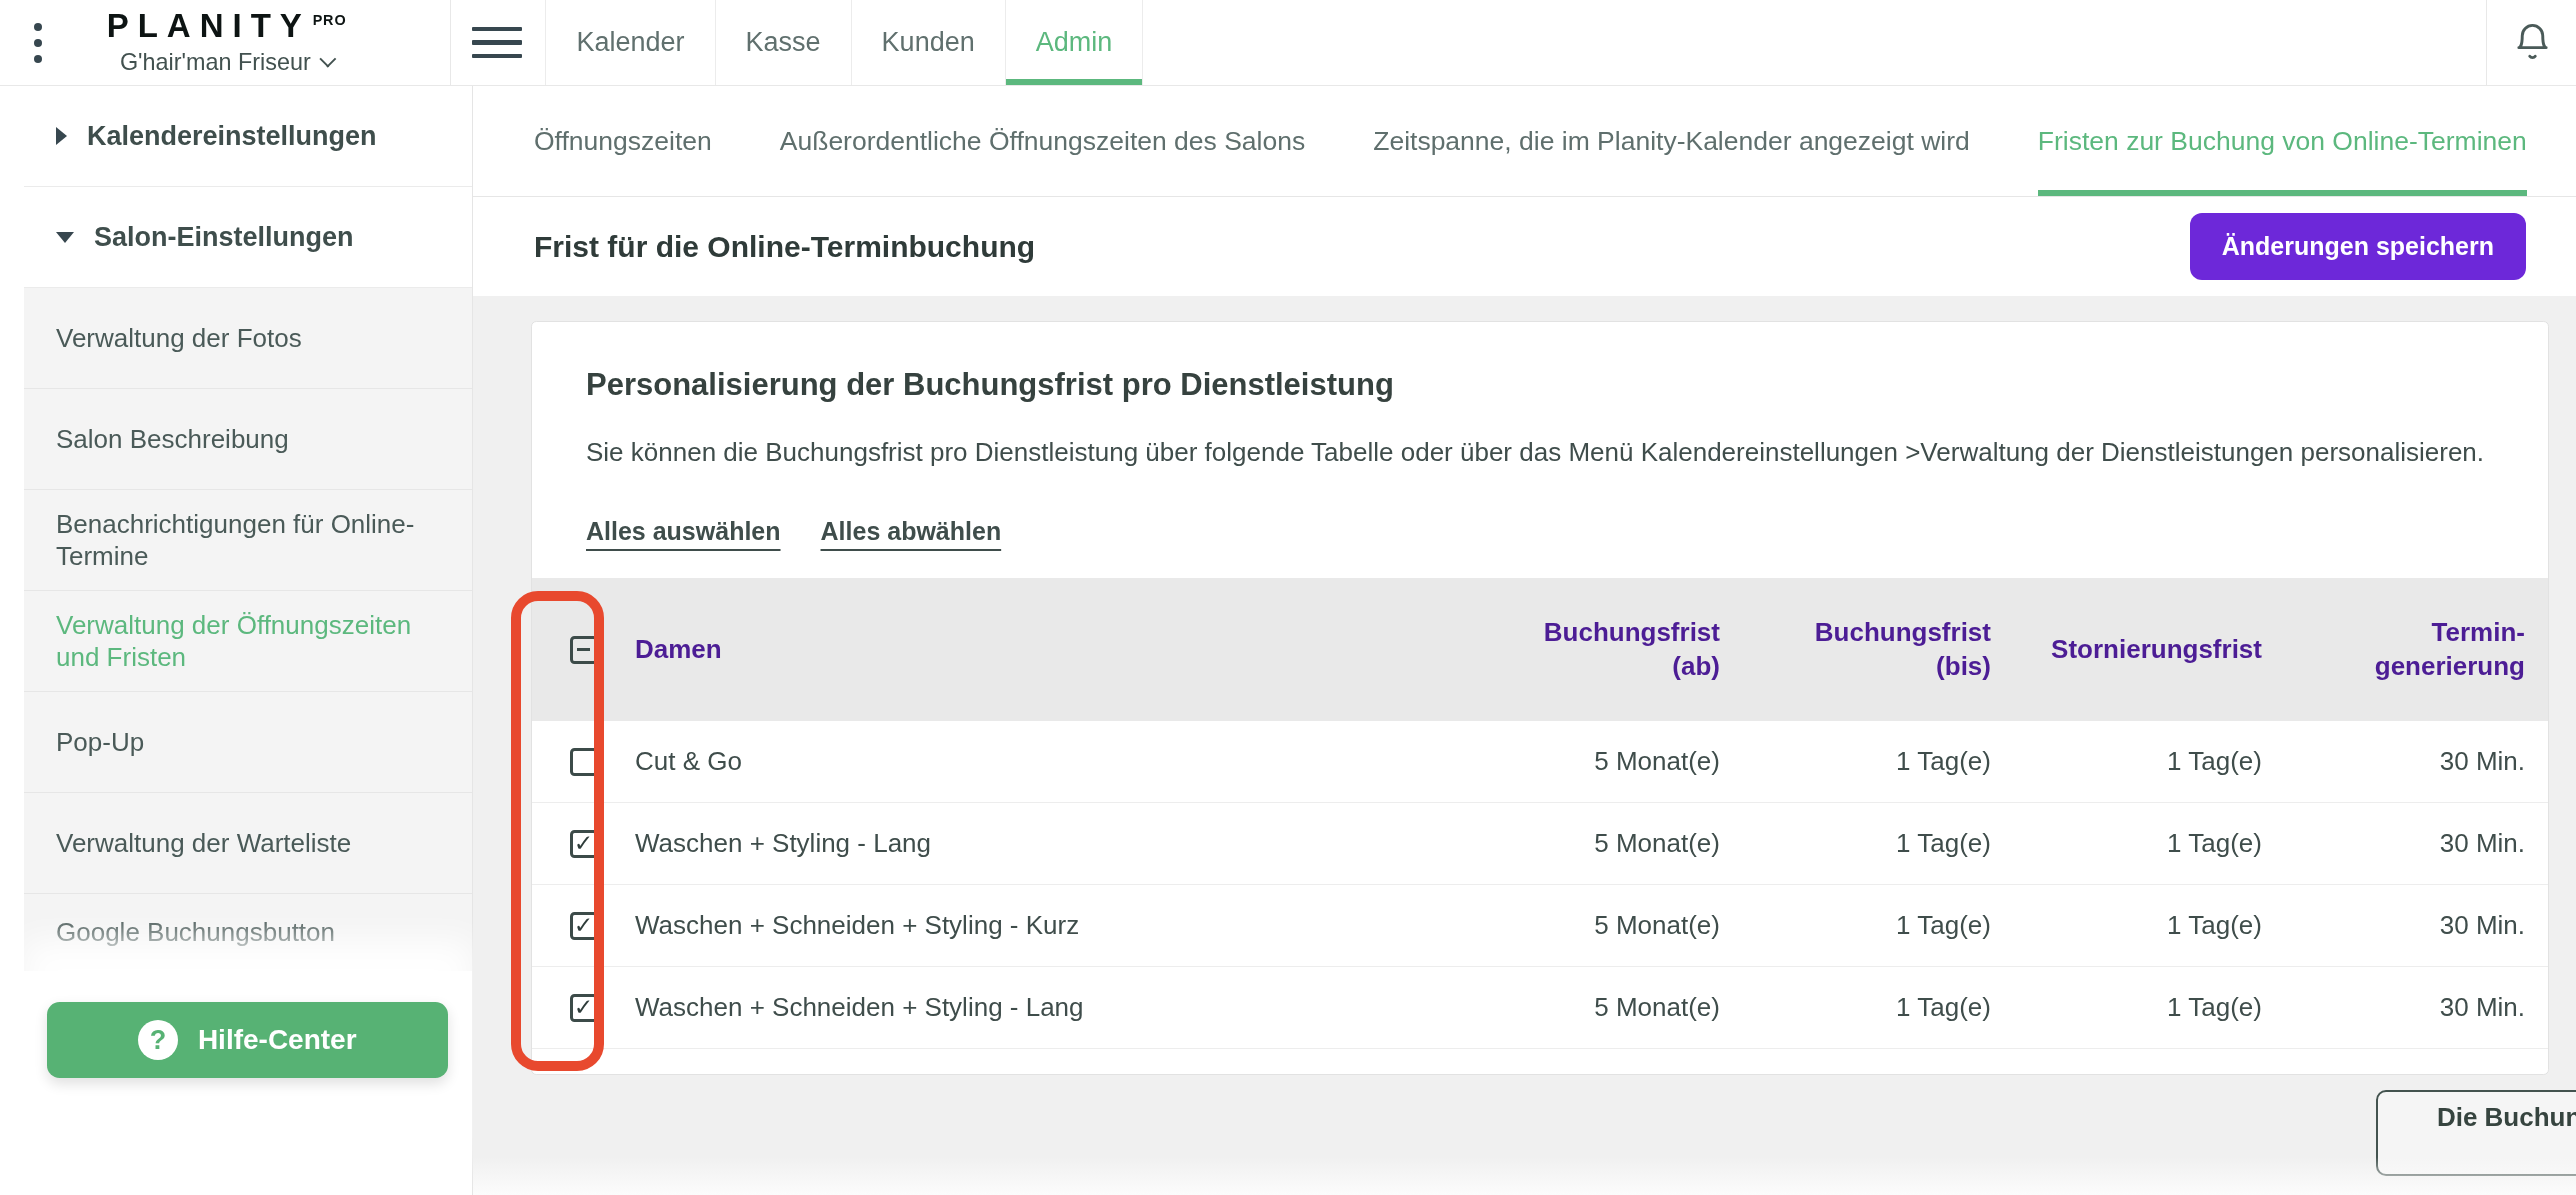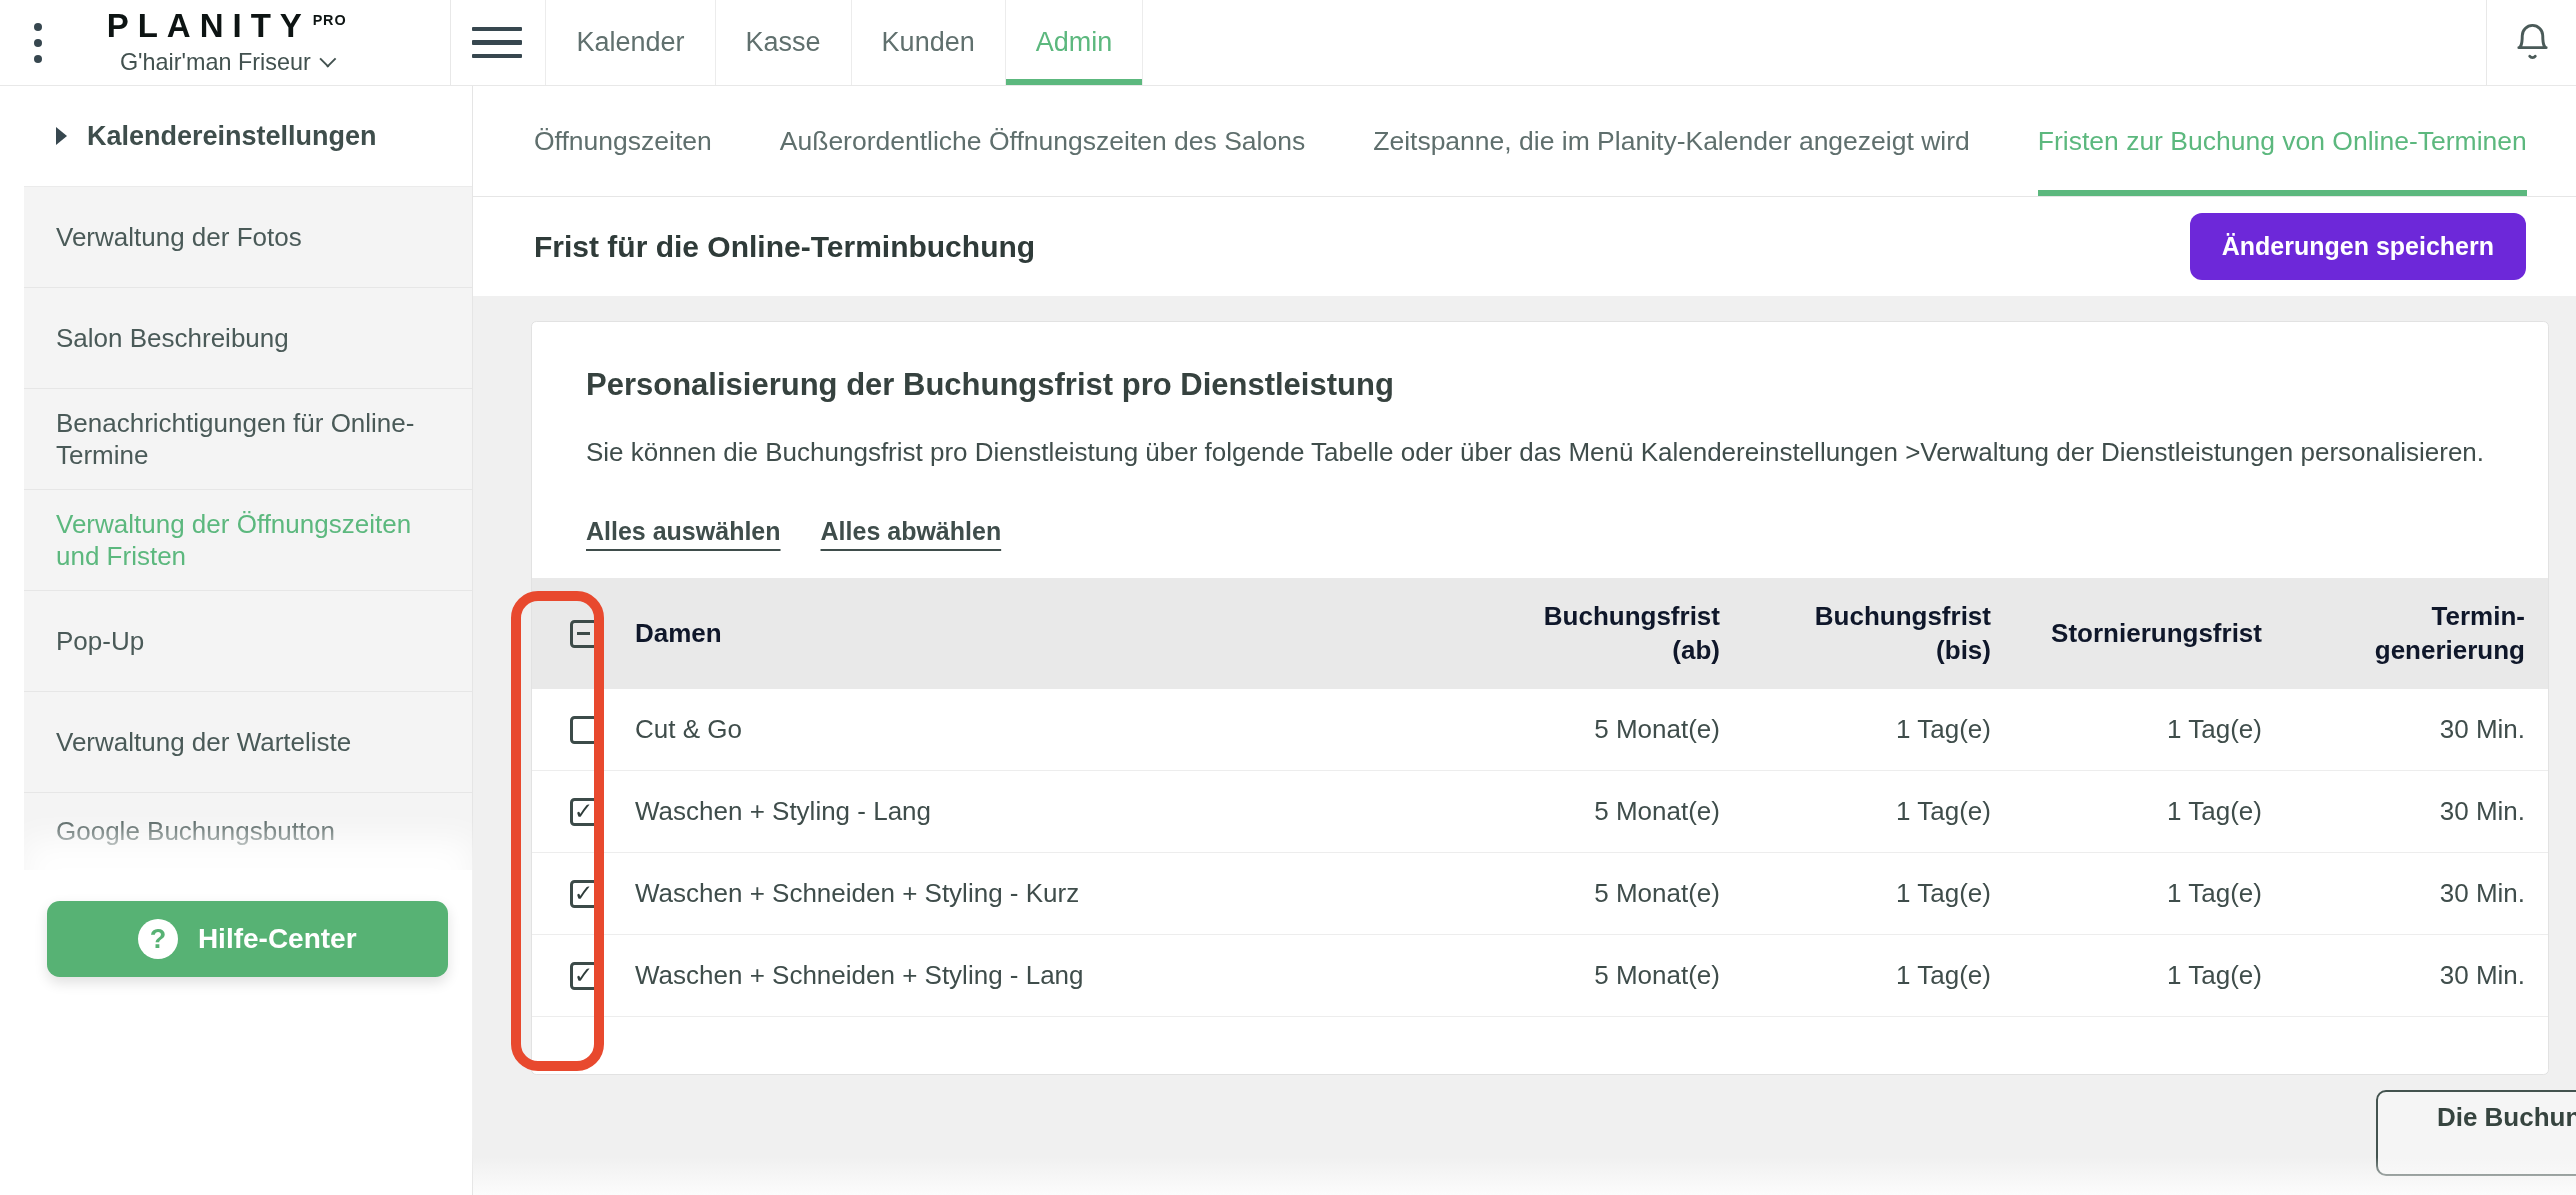--- a/index.html
+++ b/index.html
@@ -57,21 +57,21 @@
   
   .content { position:relative; flex:1; background:#f0f0f0; }
   .card { position:relative; margin:25px 50px 0 58px; width:2018px; height:754px; background:#fff; border:0.9px solid #e2e2e2; border-radius:5.4px; overflow:hidden; }
   .card-title { margin:45px 54px 0; font-size:31px; font-weight:700; color:#36423f; }
   .card-desc { margin:34px 54px 0; font-size:26px; color:#3f4d4b; }
   .links-row { margin:49px 54px 0; display:flex; gap:40px; }
   .tlink { font-size:25px; font-weight:600; color:#3f4d4b; text-decoration:underline; text-underline-offset:9px; text-decoration-thickness:1.8px; cursor:pointer; }
 
   .tbl { margin-top:32px; font-size:26px; }
   .trow { display:grid; grid-template-columns:103px 716px 369px 271px 271px 263px; padding-right:25px; align-items:center; }
-  .thead { background:#e9e9e9; height:111px; font-weight:700; color:#0f172a; }
+  .thead { background:#e9e9e9; height:143px; font-weight:700; color:#4c1d95; }
   .tbody-row { height:82px; border-bottom:0.9px solid #ededed; background:#fff; }
   .cell-c { display:flex; justify-content:center; }
   .cell-num { text-align:right; }
   .thead .cell-num { line-height:1.3; }
   .group-label { font-weight:700; }
   .checkbox { width:28px; height:28px; border:3.1px solid #36454399; border-radius:4.5px; display:flex; align-items:center; justify-content:center; cursor:pointer; }
   .checkbox { border-color:#3c4b49; }
   .checkbox.indeterminate::after { content:""; width:13.5px; height:3.6px; background:#3c4b49; }
   .checkbox.checked::after { content:"✓"; font-size:23.4px; font-weight:700; color:#2e3c3a; line-height:1; }
 
@@ -119,20 +119,24 @@
       </svg>
     </div>
   </header>
 
   <div class="body">
     <aside class="sidebar">
       <div class="side-section">
         <span class="tri-right"></span>
         <span>Kalendereinstellungen</span>
       </div>
+      <div class="side-section">
+        <span class="tri-down"></span>
+        <span>Salon-Einstellungen</span>
+      </div>
       <div class="side-item">Verwaltung der Fotos</div>
       <div class="side-item">Salon Beschreibung</div>
       <div class="side-item">Benachrichtigungen für Online-Termine</div>
       <div class="side-item active">Verwaltung der Öffnungszeiten und Fristen</div>
       <div class="side-item">Pop-Up</div>
       <div class="side-item">Verwaltung der Warteliste</div>
       <div class="side-item short">Google Buchungsbutton</div>
       <div class="side-bottom">
         <button class="help-btn">
           <span class="q-icon">?</span>

